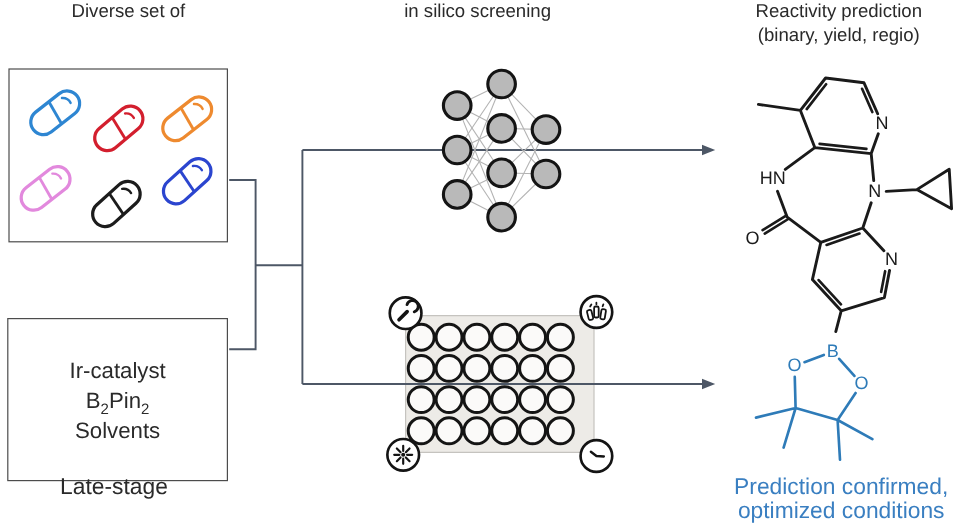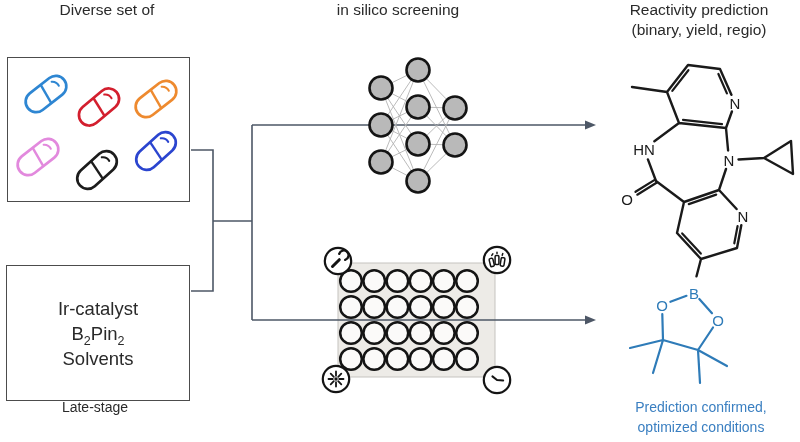--- a/index.html
+++ b/index.html
@@ -7,21 +7,21 @@
           font-family:"Liberation Sans",sans-serif;color:#2a2a2a;}
   .ttl{position:absolute;text-align:center;font-size:15.5px;line-height:20px;color:#2a2a2a;}
   #t-left{left:14px;top:5;width:186px;}
   #t-mid{left:286px;top:5;width:224px;}
   #t-right{left:592px;top:5;width:214px;}
   .box{position:absolute;border:1.5px solid #4c4c4c;background:#fff;box-sizing:border-box;}
   #box-molecules{left:7px;top:57px;width:183px;height:145px;}
   #box-reagents{left:6px;top:245px;width:184px;height:136px;display:flex;flex-direction:column;
                 justify-content:center;align-items:center;font-size:18.5px;line-height:25px;margin-top:20px;}
   #box-reagents sub{font-size:12.5px;line-height:0;}
-  .cap{position:absolute;text-align:center;font-size:14px;line-height:20px;}
+  .cap{position:absolute;text-align:center;font-size:19px;line-height:20px;}
   #cap-left{left:3px;top:397px;width:184px;}
   #cap-mid{left:308px;top:398px;width:224px;}
   #cap-right{left:589px;top:397px;width:224px;color:var(--accent,#3a7fc1);}
   #gfx{position:absolute;left:0;top:0;}
   .conn{stroke:var(--connector,#4d5766);stroke-width:1.6;fill:none;}
   .ahead{fill:var(--connector,#4d5766);stroke:none;}
   .mol{stroke:var(--bond,#1a1a1a);fill:none;stroke-linecap:round;stroke-linejoin:round;}
   .mol-lbl{font-family:"Liberation Sans",sans-serif;font-size:15px;fill:var(--bond,#1a1a1a);}
   .bpin{stroke:var(--bpin,#2e7bb8);}
   .bpin-lbl{fill:var(--bpin,#2e7bb8);}

